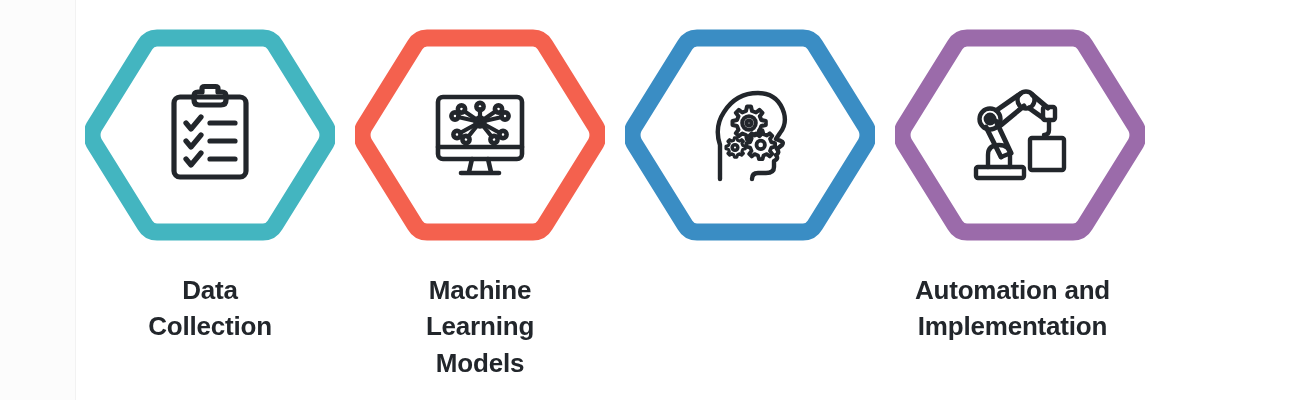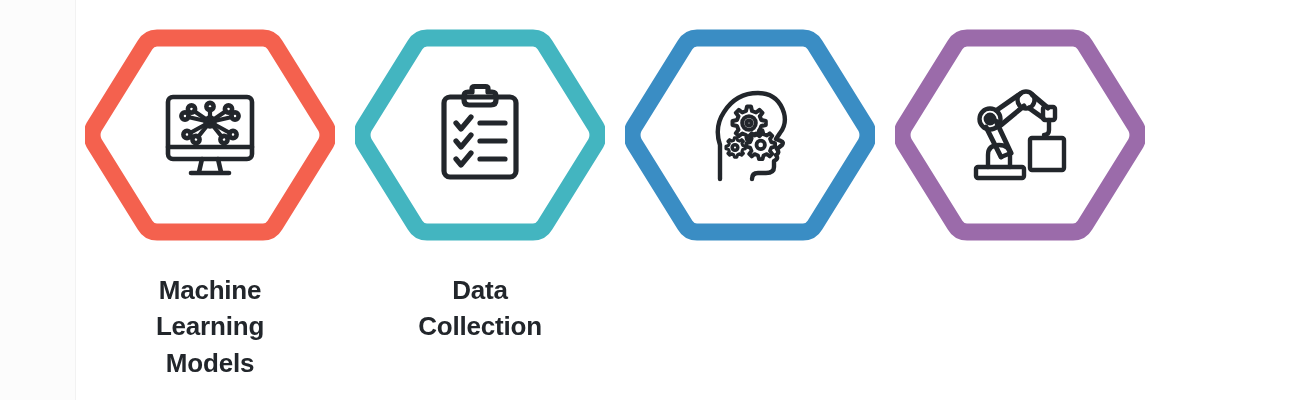--- a/index.html
+++ b/index.html
@@ -110,20 +110,47 @@
 
 <div id="canvas">
 
   <div class="left-margin-band"></div>
 
   <div class="steps-row">
 
     <div class="step">
       <div class="hex-wrap">
         <svg class="hex-svg" viewBox="0 0 250 222">
+          <path d="M 72 14 L 178 14 Q 186 14 190 21 L 241 103 Q 245 111 241 119 L 190 201 Q 186 208 178 208 L 72 208 Q 64 208 60 201 L 9 119 Q 5 111 9 103 L 60 21 Q 64 14 72 14 Z" fill="none" stroke="#43b5c0" stroke-width="17" stroke-linejoin="round"></path>
+        </svg>
+        <div class="icon-slot">
+          <svg viewBox="0 0 104 104" fill="none" stroke="#22262b" stroke-width="5.2" stroke-linecap="round" stroke-linejoin="round">
+
+            <rect x="16" y="14" width="72" height="80" rx="6"></rect>
+
+            <path d="M 36 14 L 36 10 Q 36 6 40 6 L 44 6 L 44 2.5 Q 44 0.5 46.5 0.5 L 57.5 0.5 Q 60 0.5 60 2.5 L 60 6 L 64 6 Q 68 6 68 10 L 68 14 Q 68 19 63 19 L 41 19 Q 36 19 36 14 Z" transform="translate(0,3)"></path>
+
+            <path d="M 28 40 L 33 46 L 43 34"></path>
+            <path d="M 52 40 L 77 40"></path>
+
+            <path d="M 28 58 L 33 64 L 43 52"></path>
+            <path d="M 52 58 L 77 58"></path>
+
+            <path d="M 28 76 L 33 82 L 43 70"></path>
+            <path d="M 52 76 L 77 76"></path>
+          </svg>
+        </div>
+      </div>
+      <div class="step-label">Data
+Collection</div>
+    </div>
+
+    <div class="step">
+      <div class="hex-wrap">
+        <svg class="hex-svg" viewBox="0 0 250 222">
           <path d="M 72 14 L 178 14 Q 186 14 190 21 L 241 103 Q 245 111 241 119 L 190 201 Q 186 208 178 208 L 72 208 Q 64 208 60 201 L 9 119 Q 5 111 9 103 L 60 21 Q 64 14 72 14 Z" fill="none" stroke="#f4614e" stroke-width="17" stroke-linejoin="round"></path>
         </svg>
         <div class="icon-slot">
           <svg viewBox="0 0 104 104" fill="none" stroke="#22262b" stroke-width="4.6" stroke-linecap="round" stroke-linejoin="round">
 
             <rect x="10" y="14" width="84" height="62" rx="5"></rect>
             <path d="M 10 64 L 94 64"></path>
 
             <path d="M 44 76 L 41 89"></path>
             <path d="M 60 76 L 63 89"></path>
@@ -156,47 +183,20 @@
         </div>
       </div>
       <div class="step-label">Machine
 Learning
 Models</div>
     </div>
 
     <div class="step">
       <div class="hex-wrap">
         <svg class="hex-svg" viewBox="0 0 250 222">
-          <path d="M 72 14 L 178 14 Q 186 14 190 21 L 241 103 Q 245 111 241 119 L 190 201 Q 186 208 178 208 L 72 208 Q 64 208 60 201 L 9 119 Q 5 111 9 103 L 60 21 Q 64 14 72 14 Z" fill="none" stroke="#43b5c0" stroke-width="17" stroke-linejoin="round"></path>
-        </svg>
-        <div class="icon-slot">
-          <svg viewBox="0 0 104 104" fill="none" stroke="#22262b" stroke-width="5.2" stroke-linecap="round" stroke-linejoin="round">
-
-            <rect x="16" y="14" width="72" height="80" rx="6"></rect>
-
-            <path d="M 36 14 L 36 10 Q 36 6 40 6 L 44 6 L 44 2.5 Q 44 0.5 46.5 0.5 L 57.5 0.5 Q 60 0.5 60 2.5 L 60 6 L 64 6 Q 68 6 68 10 L 68 14 Q 68 19 63 19 L 41 19 Q 36 19 36 14 Z" transform="translate(0,3)"></path>
-
-            <path d="M 28 40 L 33 46 L 43 34"></path>
-            <path d="M 52 40 L 77 40"></path>
-
-            <path d="M 28 58 L 33 64 L 43 52"></path>
-            <path d="M 52 58 L 77 58"></path>
-
-            <path d="M 28 76 L 33 82 L 43 70"></path>
-            <path d="M 52 76 L 77 76"></path>
-          </svg>
-        </div>
-      </div>
-      <div class="step-label">Data
-Collection</div>
-    </div>
-
-    <div class="step">
-      <div class="hex-wrap">
-        <svg class="hex-svg" viewBox="0 0 250 222">
           <path d="M 72 14 L 178 14 Q 186 14 190 21 L 241 103 Q 245 111 241 119 L 190 201 Q 186 208 178 208 L 72 208 Q 64 208 60 201 L 9 119 Q 5 111 9 103 L 60 21 Q 64 14 72 14 Z" fill="none" stroke="#3a8dc4" stroke-width="17" stroke-linejoin="round"></path>
         </svg>
         <div class="icon-slot">
           <svg viewBox="0 0 104 104" fill="none" stroke="#22262b" stroke-width="4.4" stroke-linecap="round" stroke-linejoin="round">
 
             <path d="M 22 96 L 22 62
                      Q 16 44 26 29
                      Q 38 10 60 10
                      Q 80 10 86 30
                      Q 89 41 82 50
@@ -253,16 +253,18 @@
             <path d="M 61 25 L 75 35" stroke-width="5"></path>
 
             <rect x="75" y="24" width="12" height="13" rx="2"></rect>
 
             <path d="M 81 37 L 81 47 Q 81 52 76 52"></path>
 
             <rect x="62" y="55" width="34" height="32" rx="2"></rect>
           </svg>
         </div>
       </div>
+      <div class="step-label">Automation and
+Implementation</div>
     </div>
 
   </div>
 </div>
 
 </body></html>

